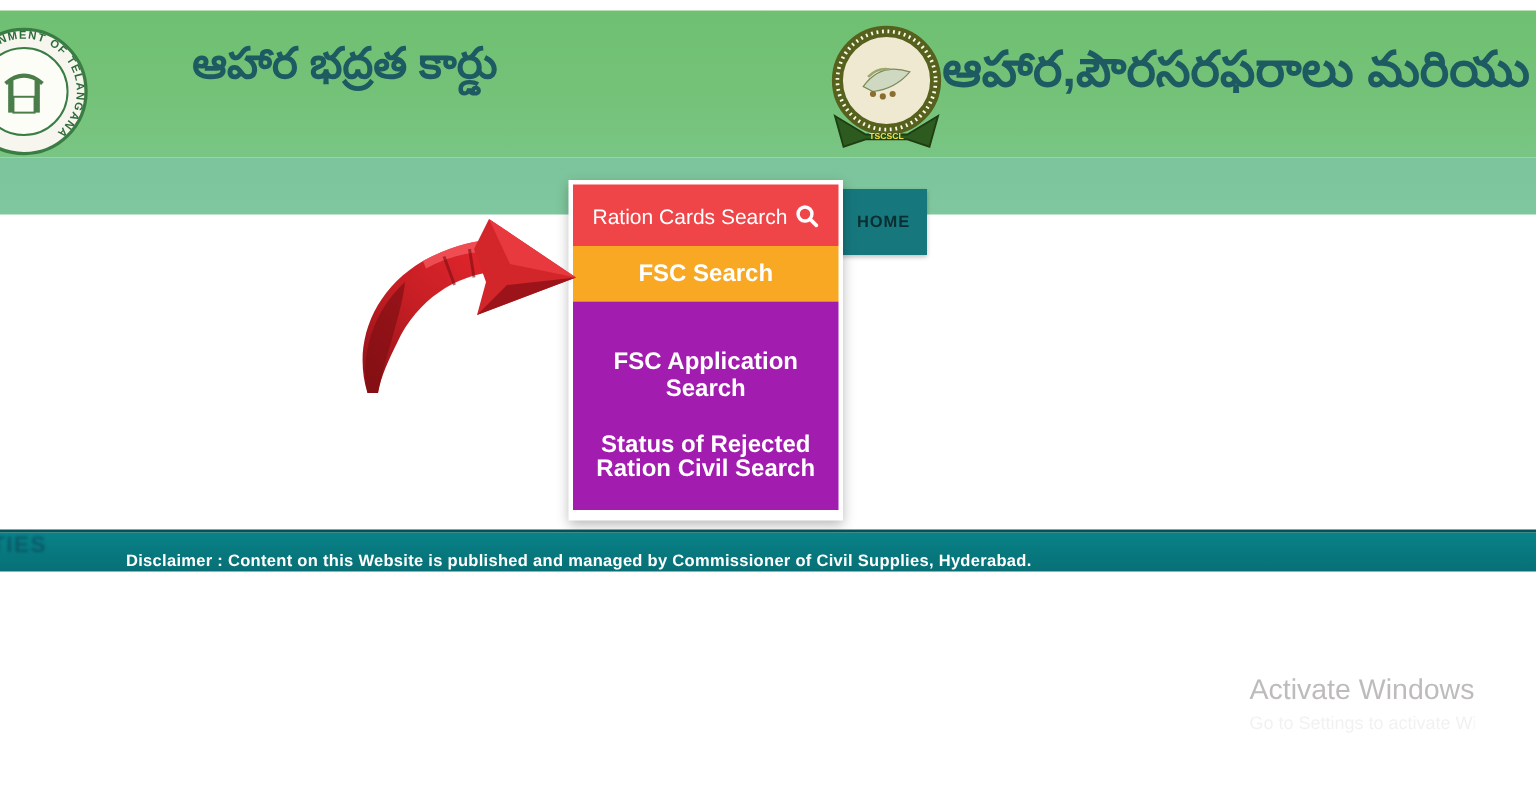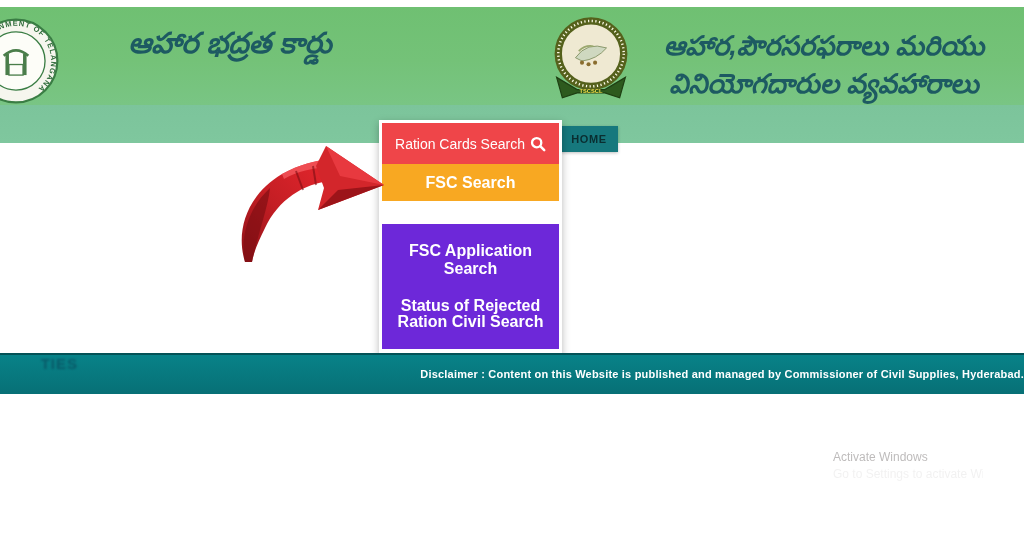--- a/index.html
+++ b/index.html
@@ -7,60 +7,60 @@
   body { font-family:"Liberation Sans","DejaVu Sans",sans-serif; }
   #stage { position:relative; width:1024px; height:538px; background:#fff; overflow:hidden; }
 
   
   .top-strip { position:absolute; left:0; top:0; width:1024px; height:7px; background:#ffffff; }
   .header { position:absolute; left:0; top:7px; width:1024px; height:98px;
             background:linear-gradient(180deg,#6fc072 0%,#74c278 55%,#79c584 100%); }
   .seal { position:absolute; }
   .seal-left  { left:-28px; top:10px; width:88px; height:88px; }
   .seal-right { left:546px; top:8px;  width:90px; height:92px; }
-  .title-block { position:absolute; text-align:center; font-weight:bold; color:#1d5a62;font-style:italic; }
+  .title-block { position:absolute; text-align:center; font-weight:bold; color:#1d5a62; }
   .title-left  { left:60px;  top:16px; width:340px; font-size:29px; line-height:40px; }
-  .title-right { left:628px; top:20px; width:392px; font-size:27px; line-height:38px; }
+  .title-right { left:628px; top:20px; width:392px; font-size:33px; line-height:38px;text-align:right; }
 
   
   .navbar { position:absolute; left:0; top:105px; width:1024px; height:38px;
             background:linear-gradient(180deg,#7cc49b 0%,#7fc79e 100%); }
-  .home-btn { position:absolute; left:560px; top:126px; width:58px; height:26px;
+  .home-btn { position:absolute; left:560px; top:126px; width:58px; height:44px;
               background:#16787d; color:#0a2e31; font-size:11px; font-weight:bold;
               letter-spacing:.6px; display:flex; align-items:center; justify-content:center;
               border:none; cursor:pointer; box-shadow:0 1px 3px rgba(0,0,0,.25); }
 
   
   .dropdown { position:absolute; left:379px; top:120px; width:183px; background:#fff;
               padding:3px 3px 7px 3px; box-shadow:0 3px 8px rgba(0,0,0,.28); }
   .dd-header { height:41px; background:#ef4549; color:#fff; font-size:14px;
                display:flex; align-items:center; justify-content:center; gap:5px; cursor:pointer; }
   .dd-item { color:#fff; font-size:16px; font-weight:bold; text-align:center; cursor:pointer; }
   .dd-item.fsc { height:37px; background:#f8a822; display:flex; align-items:center; justify-content:center; }
-  .dd-teal { background:#6d28d9; padding:2px 0 4px 0;margin-top:23px; }
+  .dd-teal { background:#a21caf; padding:16px 0 4px 0; }
   .dd-item.app { padding:16px 0 13px 0; }
   .dd-item.status { padding:7px 0 14px 0; }
   .dd-item.status span { display:inline-block; width:146px; line-height:16px; }
 
   
   .callout-arrow { position:absolute; left:228px; top:138px; width:162px; height:132px; }
 
   
-  .footer-bar { position:absolute; left:0; top:353px; width:1024px; height:41px;
+  .footer-bar { position:absolute; left:0; top:353px; width:1024px; height:28px;
                 background:linear-gradient(180deg,#088288 0%,#077076 100%);
-                border-top:2px solid #045257;text-align:right; }
+                border-top:2px solid #045257; }
   .footer-text { margin-left:84px; line-height:39px; font-size:11px; font-weight:bold;
                  color:#ffffff; letter-spacing:.2px; }
   .footer-watermark { position:absolute; left:-6px; top:2px; width:84px; height:36px;
                       overflow:hidden; font-size:15px; font-weight:bold; color:#0a3d52;
                       opacity:.55; filter:blur(1px); line-height:13px; letter-spacing:1px; }
 
   
   .activate { position:absolute; left:833px; top:450px; color:#aeabab; }
-  .activate .l1 { font-size:12px; font-weight:normal; opacity:.8; font-family:"Liberation Sans",sans-serif; }
+  .activate .l1 { font-size:19px; font-weight:normal; opacity:.8; font-family:"Liberation Sans",sans-serif; }
   .activate .l2 { font-size:12px; opacity:.16; margin-top:3px; width:150px; overflow:hidden; white-space:nowrap; }
 </style>
 </head>
 <body>
 
 <div id="stage">
 
   <div class="top-strip"></div>
 
   <div class="header">
@@ -95,21 +95,20 @@
         <circle cx="52" cy="60" r="2.5" fill="#8a6d2f"></circle>
         <circle cx="60" cy="58" r="2.5" fill="#8a6d2f"></circle>
         <path d="M40 44 Q48 36 58 38" fill="none" stroke="#9aa86e" stroke-width="2"></path>
       </g>
       <path d="M13 76 L38 91 L72 91 L97 76 L90 101 L72 95 L38 95 L20 101 Z" fill="#2d5a1e" stroke="#1e3f12" stroke-width="1.5"></path>
       <text x="55" y="95" text-anchor="middle" font-size="7" fill="#f5e04a" font-weight="bold">TSCSCL</text>
     </svg>
 
     <div class="title-block title-right">
       <div>ఆహార,పౌరసరఫరాలు మరియు</div>
-      <div>వినియోగదారుల వ్యవహారాలు</div>
     </div>
   </div>
 
   <div class="navbar"></div>
 
   <button class="home-btn">HOME</button>
 
   <div class="dropdown">
     <div class="dd-header">
       <span>Ration Cards Search</span>

